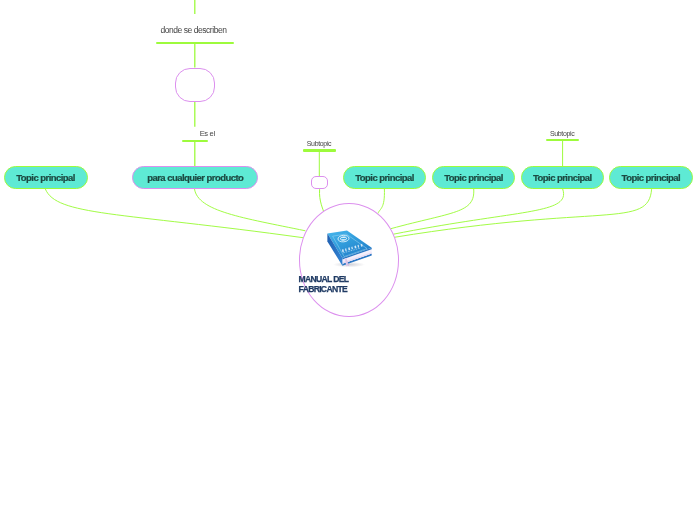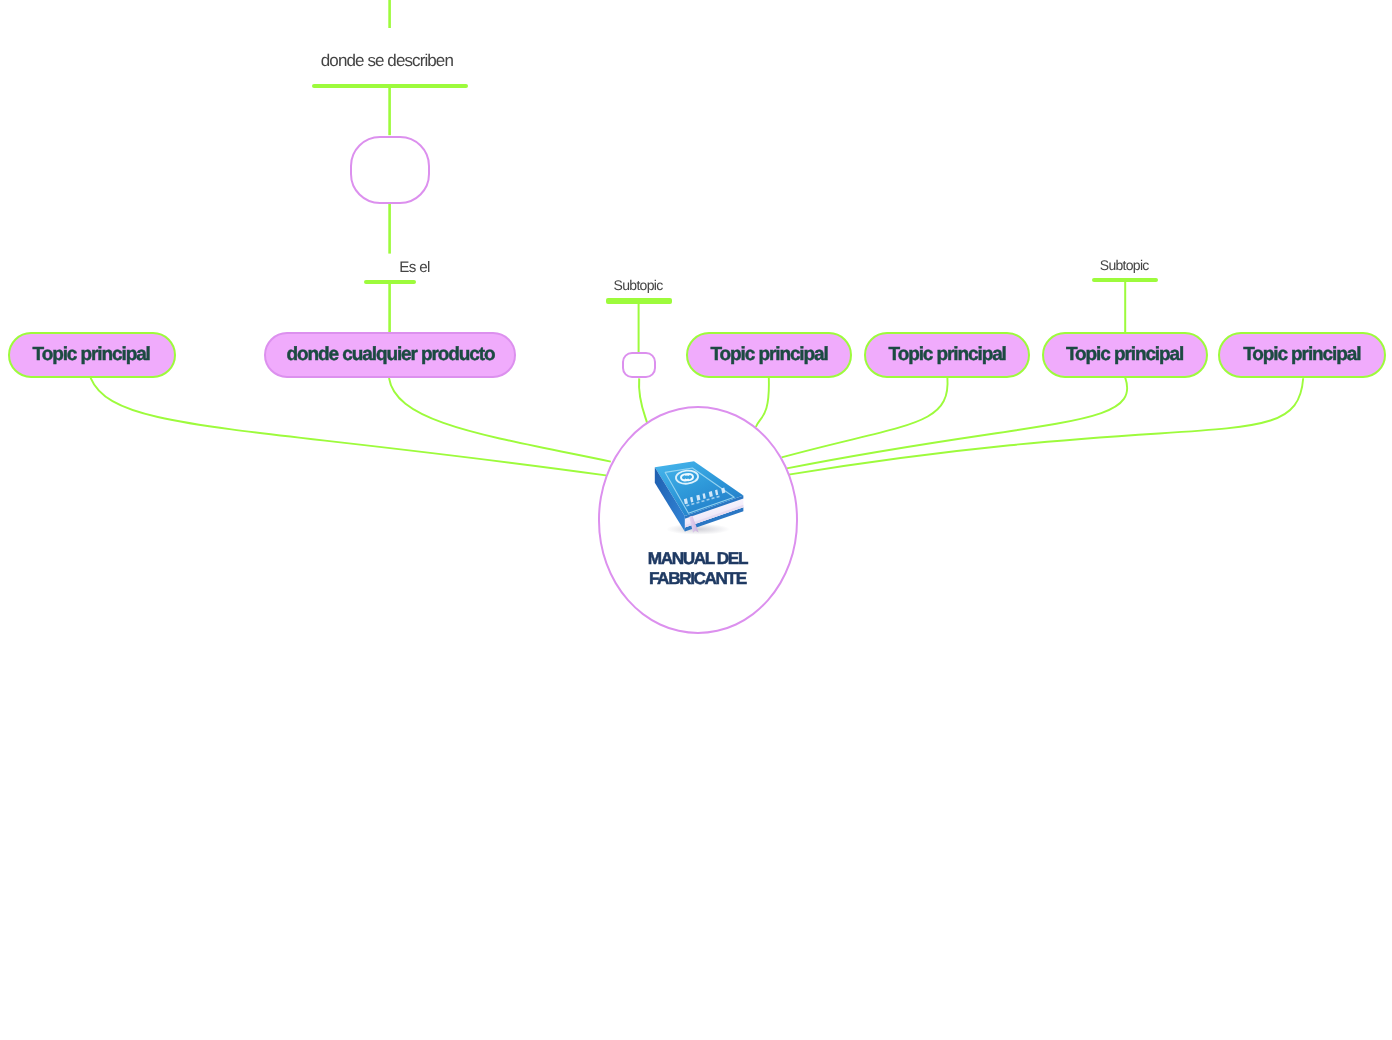--- a/index.html
+++ b/index.html
@@ -4,38 +4,38 @@
 <title>Mind Map</title>
 <style>
   html,body{margin:0;padding:0;background:#fff;}
   body{width:696px;height:520px;overflow:hidden;
        font-family:"Liberation Sans",sans-serif;
        -webkit-font-smoothing:antialiased;}
   #canvas{position:relative;width:696px;height:481px;background:#fff;}
   #edges{position:absolute;left:0;top:0;width:696px;height:520px;}
 
   
-  .node{position:absolute;box-sizing:border-box;background:#f0abfc;
+  .node{position:absolute;box-sizing:border-box;background:#5eead4;
         display:flex;align-items:center;justify-content:center;}
   .pill{border:1.5px solid #9dfb3c;border-radius:999px;height:23px;
         color:#1c4a42;font-weight:bold;font-size:9.5px;letter-spacing:-0.55px;-webkit-text-stroke:0.22px #1c4a42;
         white-space:nowrap;}
   .pill.pink{border-color:#dc90ee;}
   .emptynode{box-sizing:border-box;border:1.3px solid #dc90ee;background:#fff;}
 
   
   .rlabel{position:absolute;white-space:nowrap;color:#444444;
           text-align:center;}
   .rlabel .txt{display:block;}
   .rbar{position:absolute;height:2.4px;background:#9dfb3c;border-radius:1px;}
 
   
   #center{position:absolute;box-sizing:border-box;border:1.3px solid #dc90ee;background:#fff;
           border-radius:50%;}
-  #center-title{position:absolute;text-align:center;color:#1f3a63;
+  #center-title{position:absolute;color:#1f3a63;
           font-weight:bold;font-size:8.6px;line-height:9.9px;letter-spacing:-0.7px;-webkit-text-stroke:0.25px #1f3a63;
           white-space:nowrap;}
   #book{position:absolute;}
 </style>
 </head>
 <body>
 
 <div id="canvas">
 
   <svg id="edges" viewBox="0 0 696 520" width="696" height="520">
@@ -82,21 +82,21 @@
   <div class="rlabel" style="left:549.9px;top:129.6px;width:33px;font-size:7px;letter-spacing:-0.35px;text-align:left;">
     <span class="txt">Subtopic</span>
   </div>
   <div class="rbar" style="left:545.9px;top:138.8px;width:33.4px;"></div>
 
   <div class="node pill" style="left:3.6px;top:165.5px;width:84px;">
     <span>Topic principal</span>
   </div>
 
   <div class="node pill pink" style="left:132.4px;top:165.5px;width:125.8px;">
-    <span>donde cualquier producto</span>
+    <span>para cualquier producto</span>
   </div>
 
   <div class="node pill" style="left:342.9px;top:165.5px;width:83.3px;">
     <span>Topic principal</span>
   </div>
 
   <div class="node pill" style="left:431.7px;top:165.5px;width:83.8px;">
     <span>Topic principal</span>
   </div>
 

